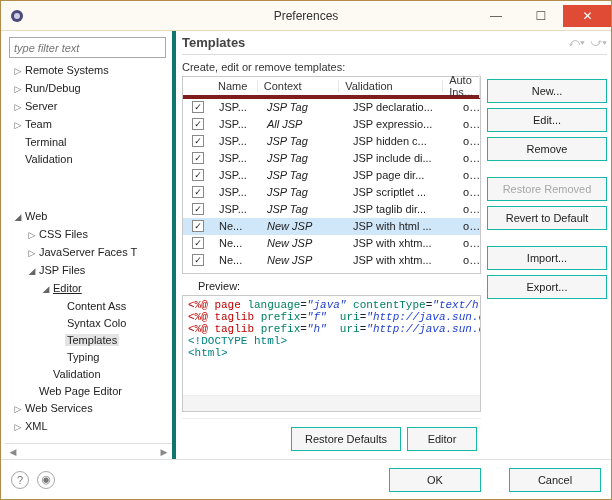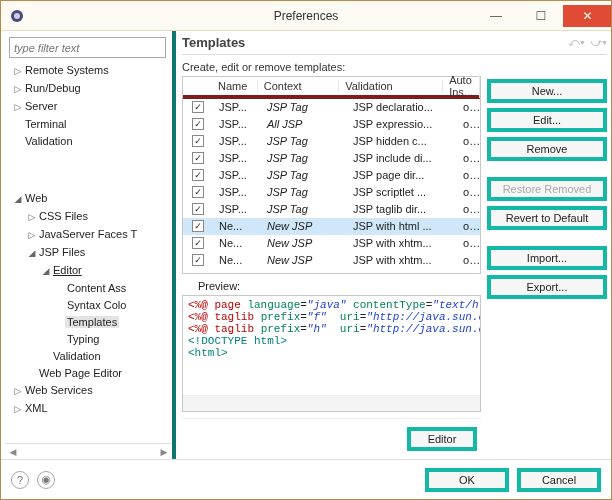--- a/index.html
+++ b/index.html
@@ -41,28 +41,28 @@
   .tr.selected { background:#cfe7f9;}
   .td { padding:0 6px; overflow:hidden; text-overflow:ellipsis; white-space:nowrap; color:#222; font-size:11px;}
   .td.c0{width:30px; display:flex; align-items:center; justify-content:center;}
   .td.c1{width:48px;} .td.c2{width:86px;font-style:italic;} .td.c3{width:110px;} .td.c4{flex:1; text-align:center;}
   .chk { width:12px; height:12px; border:1px solid #888; background:#fff; display:inline-flex; align-items:center; justify-content:center; font-size:9px; color:#222;}
   .preview-lbl { margin: 6px 16px 3px;}
   .preview { border:1px solid #c8c8c8; flex:1; min-height:80px; font-family:"Consolas","Courier New",monospace; font-size:11px; padding:3px 5px; overflow:hidden; position:relative; background:#fff; white-space:pre;}
   .preview-scroll { height:16px; border-top:1px solid #eee; position:absolute; left:0; right:0; bottom:0; background:#f4f4f4;}
   .kw-red{color:#c00000;} .kw-green{color:#008060;} .kw-teal{color:#008080;} .kw-str{color:#1f3fd4; font-style:italic;}
   .side-btns { width:120px; display:flex; flex-direction:column; gap:5px; padding-top:18px;}
-  .btn { height:24px; border:4px solid #14b8a6; background:#f6f6f6; font-family:inherit; font-size:11px; color:#222;}
+  .btn { height:24px; border:1px solid #14b8a6; background:#f6f6f6; font-family:inherit; font-size:11px; color:#222;}
   .btn:disabled{color:#a7a7a7;}
   .bottom-actions { display:flex; justify-content:flex-end; gap:6px; padding:8px 4px 8px 0; border-top:1px solid #eee; margin-top:6px;}
   .footer { border-top:1px solid #e0e0e0; height:40px; display:flex; align-items:center; padding:0 10px;}
   .footer-left { display:flex; gap:8px;}
   .circle-icn { width:18px; height:18px; border:1px solid #a8a8a8; border-radius:50%; display:inline-flex; align-items:center; justify-content:center; font-size:11px; color:#777;}
   .footer-btns { margin-left:auto; display:flex; gap:8px;}
-  .footer-btns .btn { width:84px;}
+  .footer-btns .btn { width:92px;margin-left:20px;}
   .side-btns .btn { width:100%;}
 </style>
 </head>
 <body>
 
 <div class="window">
   <div class="titlebar">
     <span class="titlebar-icon">
       <svg viewBox="0 0 16 16">
           <circle cx="8" cy="8" r="6" fill="#4a4a7a"></circle>
@@ -80,20 +80,21 @@
   <div class="content">
     <div class="left-pane">
       <div class="filter-input">
         <input type="text" placeholder="type filter text" style="">
       </div>
       <div class="tree" id="tree">
           <ul>
             <li style="padding-left: 0px;"><span class="twisty">▷</span><span class="lbl">Remote Systems</span></li>
             <li style="padding-left: 0px;"><span class="twisty">▷</span><span class="lbl">Run/Debug</span></li>
             <li style="padding-left: 0px;"><span class="twisty">▷</span><span class="lbl">Server</span></li>
+            <li style="padding-left: 0px;"><span class="twisty">▷</span><span class="lbl">Team</span></li>
             <li style="padding-left: 0px;"><span class="twisty"></span><span class="lbl">Terminal</span></li>
             <li style="padding-left: 0px;"><span class="twisty"></span><span class="lbl">Validation</span></li>
             <li style="padding-left: 0px; margin-top: 40px;"><span class="twisty">◢</span><span class="lbl">Web</span></li>
             <li style="padding-left: 14px;"><span class="twisty">▷</span><span class="lbl">CSS Files</span></li>
             <li style="padding-left: 14px;"><span class="twisty">▷</span><span class="lbl">JavaServer Faces T</span></li>
             <li style="padding-left: 14px;"><span class="twisty">◢</span><span class="lbl">JSP Files</span></li>
             <li style="padding-left: 28px; text-decoration: underline;"><span class="twisty">◢</span><span class="lbl">Editor</span></li>
             <li style="padding-left: 42px;"><span class="twisty"></span><span class="lbl">Content Ass</span></li>
             <li style="padding-left: 42px;"><span class="twisty"></span><span class="lbl">Syntax Colo</span></li>
             <li class="sel" style="padding-left: 42px;"><span class="twisty"></span><span class="lbl">Templates</span></li>
@@ -226,20 +227,21 @@
           </div>
           <div class="preview-lbl">Preview:</div>
           <div class="preview"><span class="kw-red">&lt;%@</span><span class="kw-red"> page </span><span class="kw-green">language</span><span>=</span><span class="kw-str">"java"</span><span class="kw-green"> contentType</span><span>=</span><span class="kw-str">"text/html; char</span>
 <span class="kw-red">&lt;%@</span><span class="kw-red"> taglib </span><span class="kw-green">prefix</span><span>=</span><span class="kw-str">"f"</span><span class="kw-green">  uri</span><span>=</span><span class="kw-str">"http://java.sun.com/jsf/c</span>
 <span class="kw-red">&lt;%@</span><span class="kw-red"> taglib </span><span class="kw-green">prefix</span><span>=</span><span class="kw-str">"h"</span><span class="kw-green">  uri</span><span>=</span><span class="kw-str">"http://java.sun.com/jsf/h</span>
 <span class="kw-teal">&lt;!DOCTYPE html&gt;</span>
 <span class="kw-teal">&lt;html&gt;</span>
             <div class="preview-scroll"></div>
           </div>
           <div class="bottom-actions">
+            <button class="btn" style="width:110px">Restore Defaults</button>
             <button class="btn" style="width:70px">Editor</button>
           </div>
         </div>
 
         <div class="side-btns">
           <button class="btn">New...</button>
           <button class="btn">Edit...</button>
           <button class="btn">Remove</button>
           <div style="height:6px"></div>
           <button class="btn" disabled="">Restore Removed</button>

